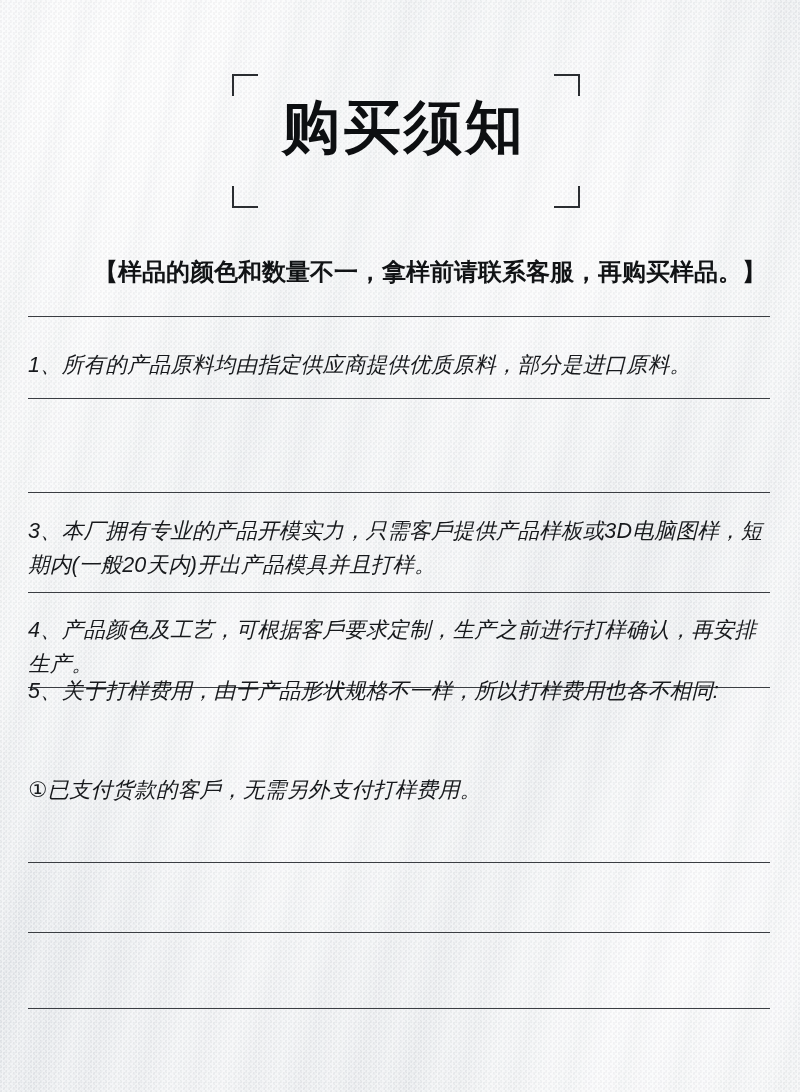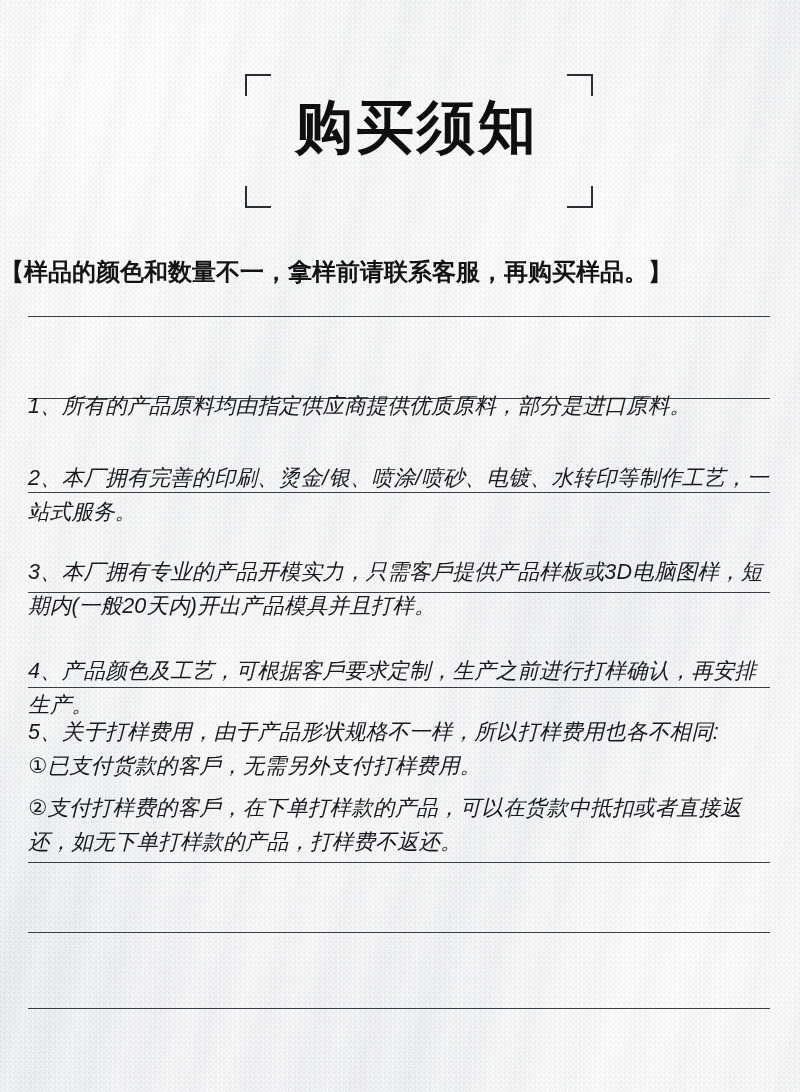--- a/index.html
+++ b/index.html
@@ -59,21 +59,21 @@
         rgba(255,255,255,0.55) 9px,
         rgba(255,255,255,0.0) 22px,
         rgba(163,170,177,0.16) 34px,
         rgba(255,255,255,0.0) 52px);
     pointer-events: none;
   }
 
   
   #header {
     position: absolute;
-    left: 17px;
+    left: 4px;
     top: 60px;
     width: 672px;
     height: 160px;
   }
   #bracket-frame {
     position: absolute;
     left: 228px;
     top: 14px;
     width: 348px;
     height: 134px;
@@ -115,21 +115,21 @@
     letter-spacing: 2.4px;
     font-family: "Liberation Sans", "DejaVu Sans", sans-serif;
   }
 
   
   #notice {
     position: absolute;
     left: 0;
     top: 255px;
     width: 766px;
-    text-align: left;
+    text-align: right;
     font-size: 24px;
     line-height: 34px;
     font-weight: bold;
     color: #111315;
     letter-spacing: 0px;
   }
 
   
   .rule {
     position: absolute;
@@ -142,31 +142,31 @@
   .item {
     position: absolute;
     left: 28px;
     width: 748px;
     font-size: 21.5px;
     line-height: 34px;
     color: #17191c;
     font-style: italic;
     letter-spacing: 0.2px;
     font-family: "Liberation Sans", "DejaVu Sans", sans-serif;
-    margin-top: 41px;
   }
   .sub {
     position: absolute;
     left: 28px;
     width: 748px;
     font-size: 21.5px;
     line-height: 34px;
     color: #17191c;
     font-style: italic;
     letter-spacing: 0.2px;
+    margin-top: 24px;
   }
 </style>
 </head>
 <body>
 
 <div id="page">
   <div id="streaks"></div>
   <div id="grain2"></div>
   <div id="grain"></div>
 
@@ -185,19 +185,17 @@
   <div class="rule" style="top:316px"></div>
   <div class="rule" style="top:398px"></div>
   <div class="rule" style="top:492px"></div>
   <div class="rule" style="top:592px"></div>
   <div class="rule" style="top:687px"></div>
   <div class="rule" style="top:862px"></div>
   <div class="rule" style="top:932px"></div>
   <div class="rule" style="top:1008px"></div>
 
   <div class="item" style="top:348px">1、所有的产品原料均由指定供应商提供优质原料，部分是进口原料。</div>
-  <div class="item" style="top:420px">2、本厂拥有完善的印刷、烫金/银、喷涂/喷砂、电镀、水转印等制作工艺，一站式服务。</div>
   <div class="item" style="top:514px">3、本厂拥有专业的产品开模实力，只需客戶提供产品样板或3D电脑图样，短期内(一般20天内)开出产品模具并且打样。</div>
   <div class="item" style="top:613px">4、产品颜色及工艺，可根据客戶要求定制，生产之前进行打样确认，再安排生产。</div>
   <div class="item" style="top:674px">5、关于打样费用，由于产品形状规格不一样，所以打样费用也各不相同:</div>
   <div class="sub" style="top:749px">①已支付货款的客戶，无需另外支付打样费用。</div>
-  <div class="sub" style="top:791px">②支付打样费的客戶，在下单打样款的产品，可以在货款中抵扣或者直接返还，如无下单打样款的产品，打样费不返还。</div>
 </div>
 
 </body></html>

